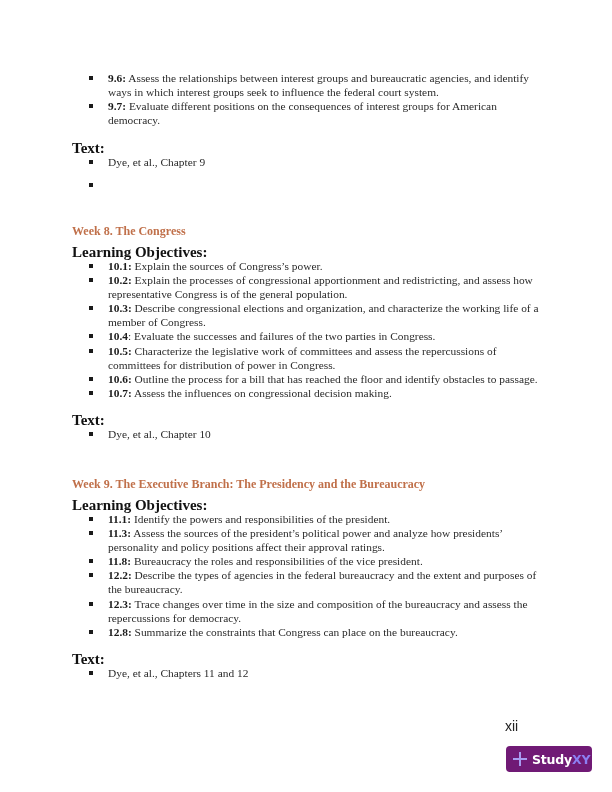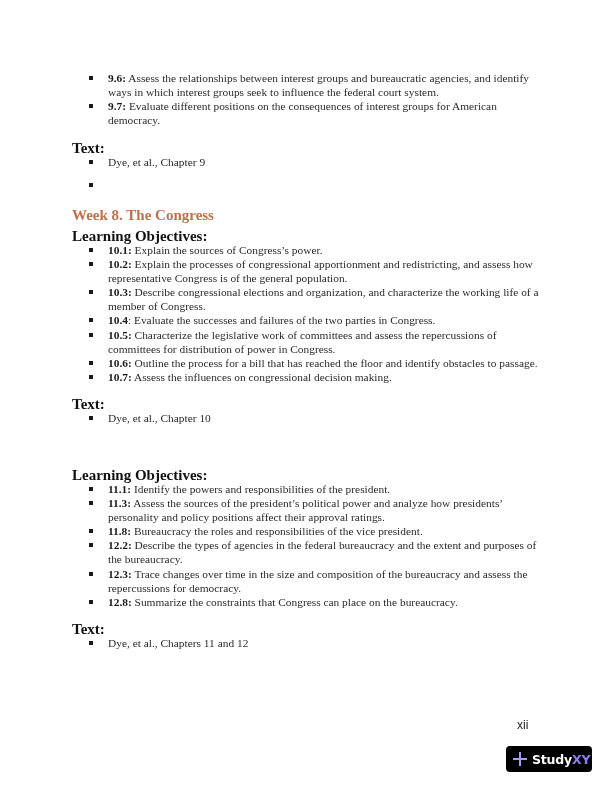--- a/index.html
+++ b/index.html
@@ -5,23 +5,23 @@
     html, body { margin: 0; padding: 0; background: #ffffff; }
     body { width: 612px; height: 792px; position: relative; overflow: hidden;
       font-family: "Liberation Serif", "DejaVu Serif", serif; color: #2a2a2a; font-size: 11.4px; }
     .page { position: absolute; left: 0; top: 0; width: 536px; height: 792px; }
     .block { position: absolute; left: 72px; width: 470px; }
     ul.bullets { list-style: none; margin: 0; padding: 0 0 0 36px; }
     ul.bullets li { position: relative; line-height: 14.1px; margin: 0; }
     ul.bullets li .sq { position: absolute; left: -19px; top: 5px; width: 4px; height: 4px; background: #1a1a1a; }
     .num { font-weight: bold; color: #1a1a1a; }
     .label { font-weight: bold; color: #111; line-height: 14px; font-size: 15px; }
-    .week { color: #c0704a; font-weight: bold; font-size: 15px; line-height: 14px; }
-    .pagenum { position: absolute; left: 505px; top: 718px; font-family: "Liberation Sans", "DejaVu Sans", sans-serif; font-size: 12px; color: #222; margin-left: 12px; }
-    .badge { position: absolute; left: 506px; top: 746px; width: 86px; height: 26px; background: #000000; border-radius: 4px;
+    .week { color: #c0704a; font-weight: bold; font-size: 12px; line-height: 14px; margin-top: 16px; }
+    .pagenum { position: absolute; left: 505px; top: 718px; font-family: "Liberation Sans", "DejaVu Sans", sans-serif; font-size: 14px; color: #222; }
+    .badge { position: absolute; left: 506px; top: 746px; width: 86px; height: 26px; background: #701a75; border-radius: 4px;
       display: flex; align-items: center; }
     .badge .plus { position: relative; width: 14px; height: 14px; margin-left: 7px; }
     .badge .plus::before, .badge .plus::after { content: ""; position: absolute; background: #a89cf0; }
     .badge .plus::before { left: 6px; top: 0; width: 2px; height: 14px; }
     .badge .plus::after { left: 0; top: 6px; width: 14px; height: 2px; }
     .badge .brand { font-family: "DejaVu Sans", sans-serif; font-weight: bold; font-size: 12.5px; margin-left: 5px; color: #ffffff; letter-spacing: -0.2px; }
     .badge .brand .xy { color: #8c7ff2; }
   </style>
 </head>
 <body>
@@ -55,20 +55,21 @@
       <li><span class="sq"></span><span class="num">10.6:</span><span> Outline the process for a bill that has reached the floor and identify obstacles to passage.</span></li>
       <li><span class="sq"></span><span class="num">10.7:</span><span> Assess the influences on congressional decision making.</span></li>
     </ul>
     <div class="label" style="margin-top:13px;">Text:</div>
     <ul class="bullets">
       <li><span class="sq"></span><span>Dye, et al., Chapter 10</span></li>
     </ul>
   </div>
 
   <div class="block" style="top:461px;">
+    <div class="week">Week 9. The Executive Branch: The Presidency and the Bureaucracy</div>
     <div class="label" style="margin-top:7px;">Learning Objectives:</div>
     <ul class="bullets">
       <li><span class="sq"></span><span class="num">11.1:</span><span> Identify the powers and responsibilities of the president.</span></li>
       <li><span class="sq"></span><span class="num">11.3:</span><span> Assess the sources of the president’s political power and analyze how presidents’ personality and policy positions affect their approval ratings.</span></li>
       <li><span class="sq"></span><span class="num">11.8:</span><span> Bureaucracy the roles and responsibilities of the vice president.</span></li>
       <li><span class="sq"></span><span class="num">12.2:</span><span> Describe the types of agencies in the federal bureaucracy and the extent and purposes of the bureaucracy.</span></li>
       <li><span class="sq"></span><span class="num">12.3:</span><span> Trace changes over time in the size and composition of the bureaucracy and assess the repercussions for democracy.</span></li>
       <li><span class="sq"></span><span class="num">12.8:</span><span> Summarize the constraints that Congress can place on the bureaucracy.</span></li>
     </ul>
     <div class="label" style="margin-top:13px;">Text:</div>

